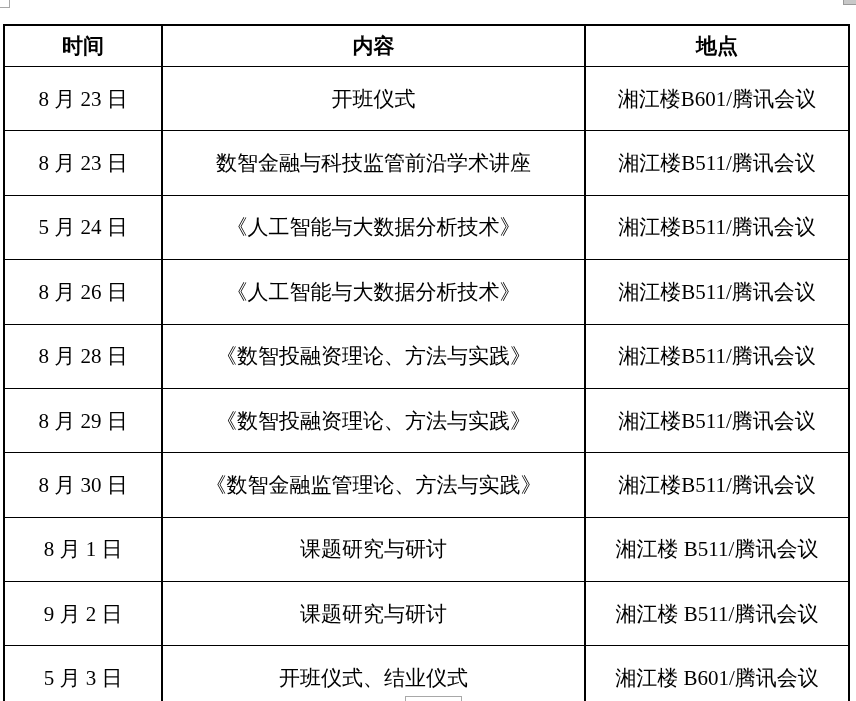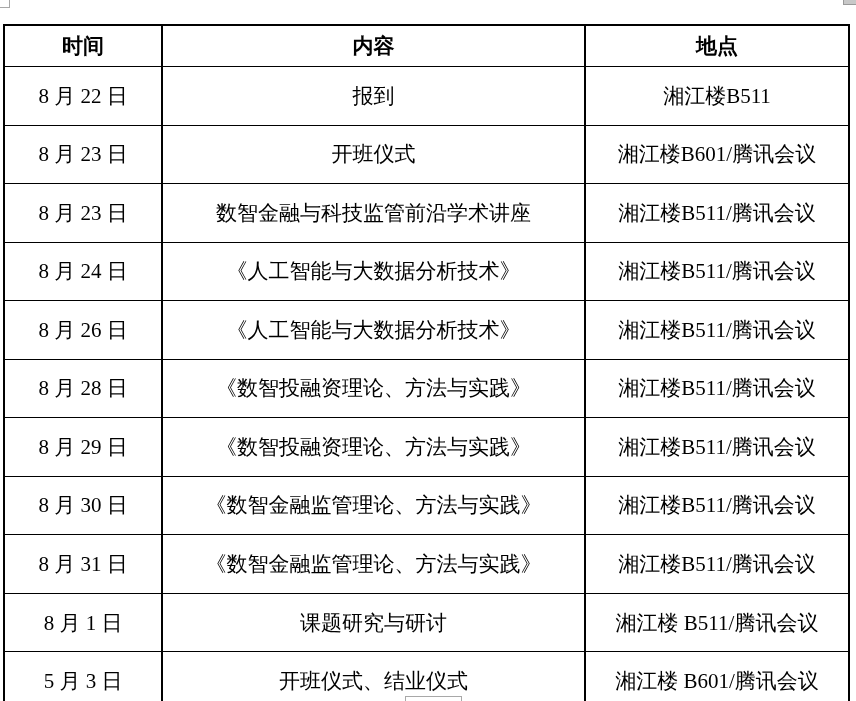--- a/index.html
+++ b/index.html
@@ -96,36 +96,31 @@
     </colgroup>
     <thead>
       <tr>
         <th>时间</th>
         <th>内容</th>
         <th>地点</th>
       </tr>
     </thead>
     <tbody>
         <tr>
-          <td>8 月 22 日</td>
-          <td>报到</td>
-          <td>湘江楼B511</td>
-        </tr>
-        <tr>
           <td>8 月 23 日</td>
           <td>开班仪式</td>
           <td>湘江楼B601/腾讯会议</td>
         </tr>
         <tr>
           <td>8 月 23 日</td>
           <td>数智金融与科技监管前沿学术讲座</td>
           <td>湘江楼B511/腾讯会议</td>
         </tr>
         <tr>
-          <td>8 月 24 日</td>
+          <td>5 月 24 日</td>
           <td>《人工智能与大数据分析技术》</td>
           <td>湘江楼B511/腾讯会议</td>
         </tr>
         <tr>
           <td>8 月 26 日</td>
           <td>《人工智能与大数据分析技术》</td>
           <td>湘江楼B511/腾讯会议</td>
         </tr>
         <tr>
           <td>8 月 28 日</td>
@@ -136,26 +131,26 @@
           <td>8 月 29 日</td>
           <td>《数智投融资理论、方法与实践》</td>
           <td>湘江楼B511/腾讯会议</td>
         </tr>
         <tr>
           <td>8 月 30 日</td>
           <td>《数智金融监管理论、方法与实践》</td>
           <td>湘江楼B511/腾讯会议</td>
         </tr>
         <tr>
-          <td>8 月 31 日</td>
-          <td>《数智金融监管理论、方法与实践》</td>
-          <td>湘江楼B511/腾讯会议</td>
+          <td>8 月 1 日</td>
+          <td>课题研究与研讨</td>
+          <td>湘江楼 B511/腾讯会议</td>
         </tr>
         <tr>
-          <td>8 月 1 日</td>
+          <td>9 月 2 日</td>
           <td>课题研究与研讨</td>
           <td>湘江楼 B511/腾讯会议</td>
         </tr>
         <tr>
           <td>5 月 3 日</td>
           <td>开班仪式、结业仪式</td>
           <td>湘江楼 B601/腾讯会议</td>
         </tr>
       </tbody>
   </table>

